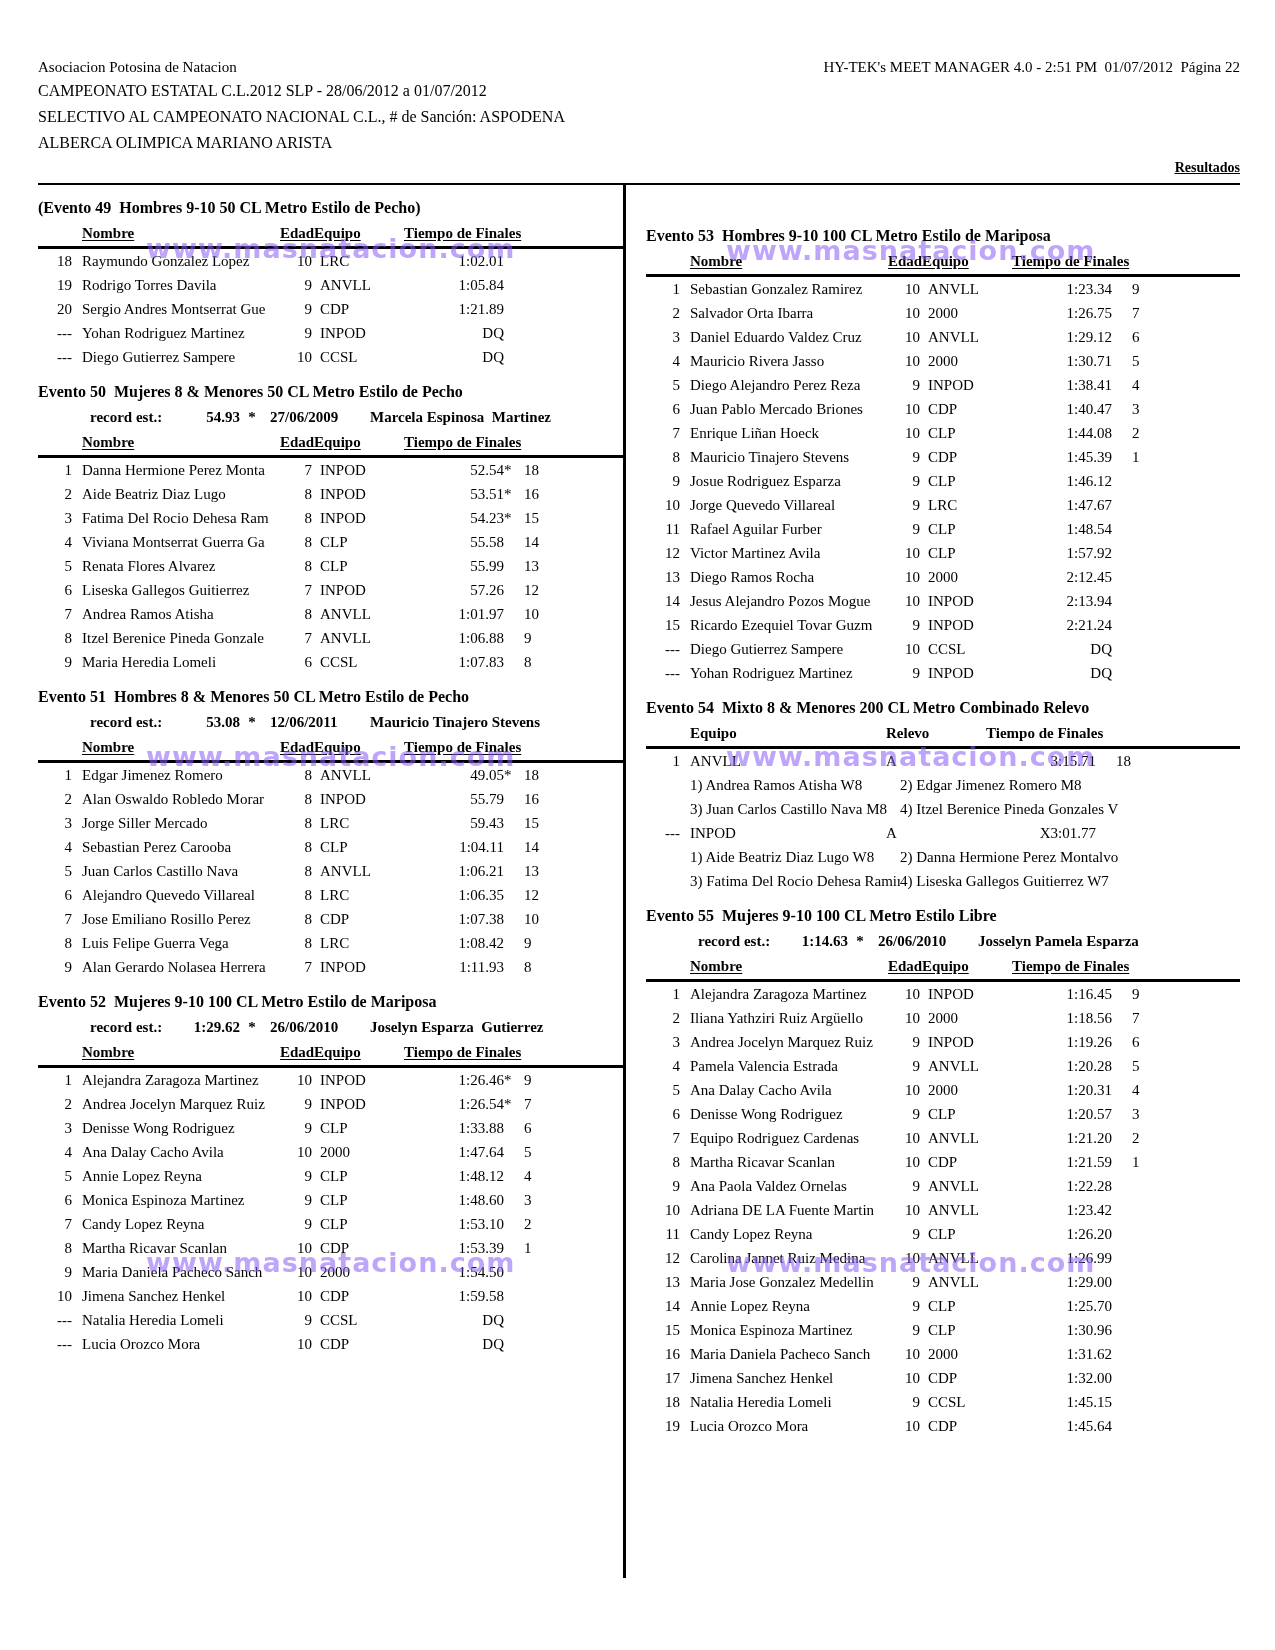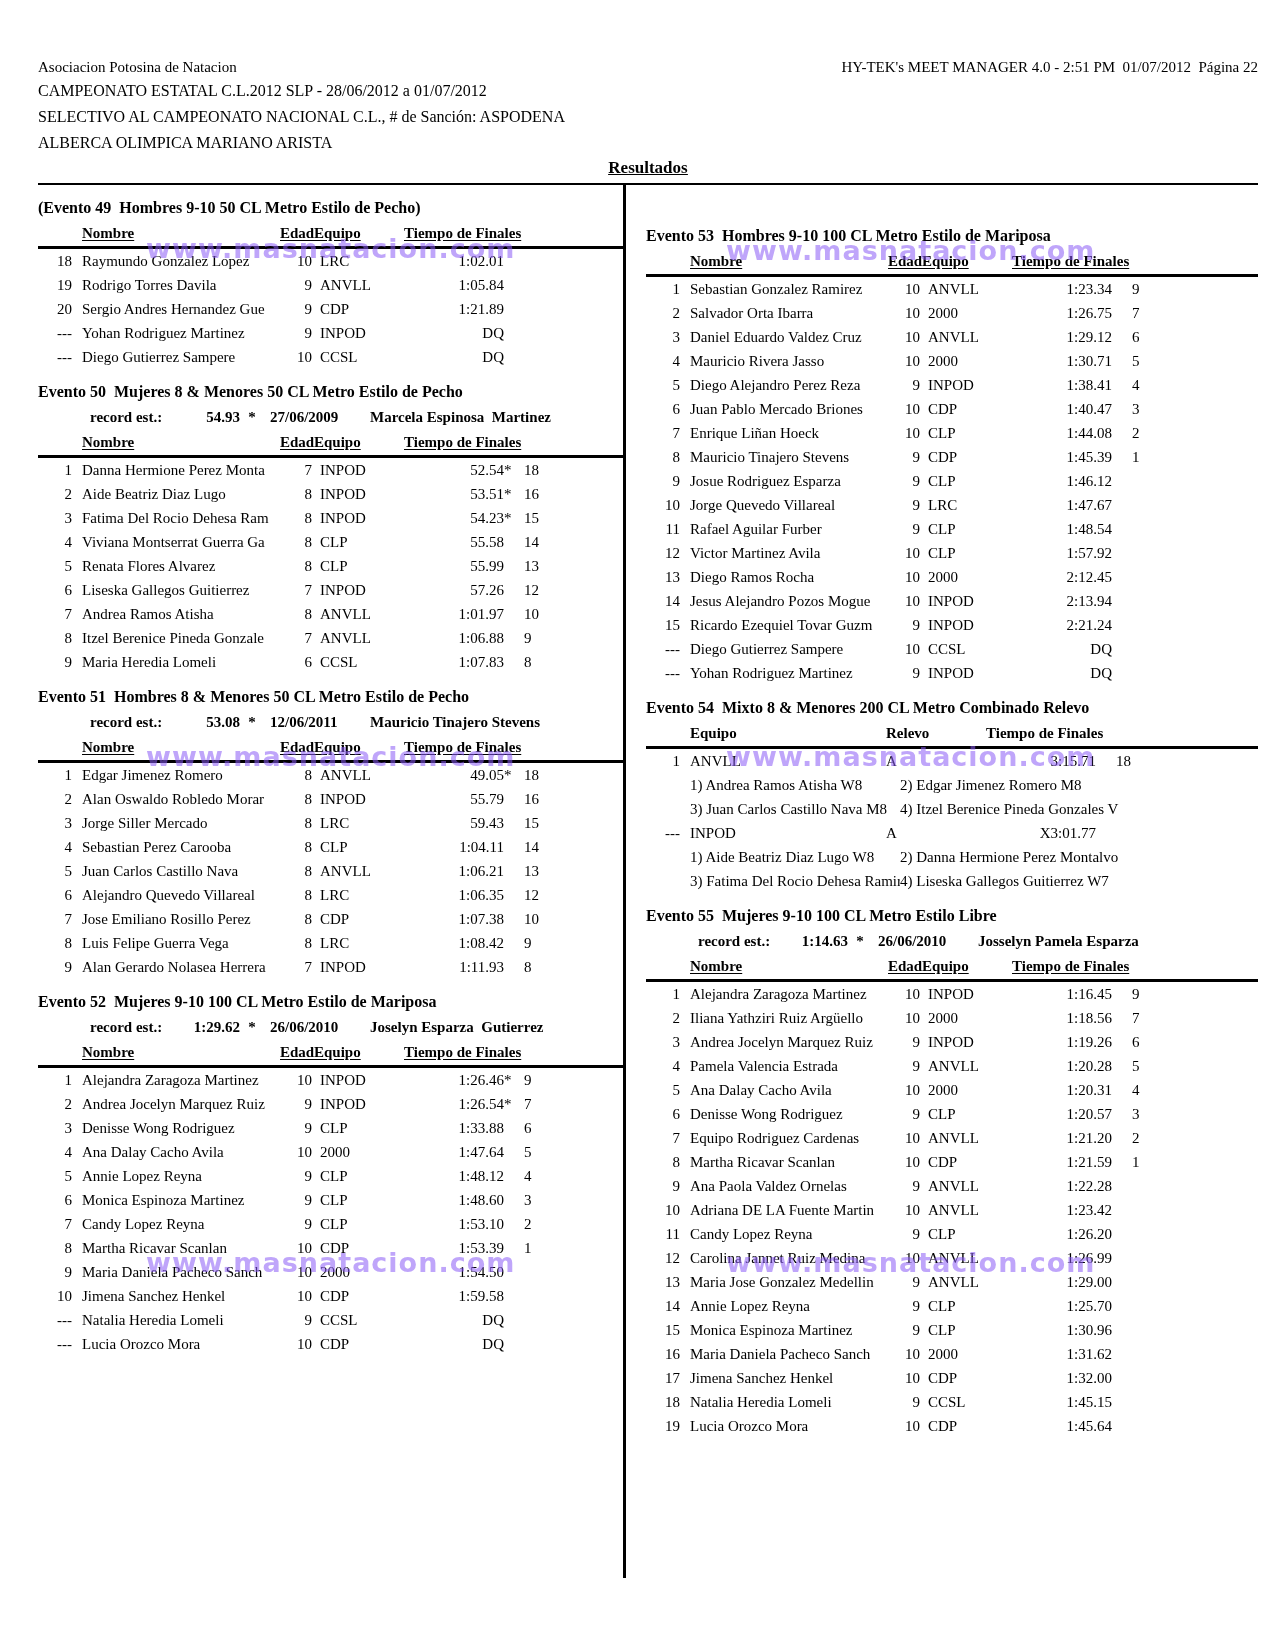--- a/index.html
+++ b/index.html
@@ -1,27 +1,27 @@
 <!DOCTYPE html>
 <html><head>
 <meta charset="utf-8">
 <style>
   html,body{margin:0;padding:0;}
   body{
     width:1275px;height:1650px;background:#ffffff;color:#000;
     font-family:"Liberation Serif","DejaVu Serif",serif;
     position:relative;overflow:hidden;
   }
-  .page{padding:56px 17px 0 38px;}
+  .page{padding:56px 35px 0 38px;}
   .pre{white-space:pre;}
   
   .hdr-line1{display:flex;justify-content:space-between;font-size:15px;line-height:22px;}
   .hdr-line1 .right{}
   .center-title{text-align:left;font-weight:normal;font-size:16px;line-height:26px;}
-  .results-label{text-align:center;font-weight:bold;font-size:17px;line-height:24px;text-decoration:underline;}
+  .results-label{text-align:right;font-weight:bold;font-size:14px;line-height:24px;text-decoration:underline;}
   .results-label span{text-decoration:underline;}
   
   .content{border-top:2px solid #000;display:flex;position:relative;min-height:1393px;margin-top:3px;}
   .col-left{width:585px;flex:none;}
   .divider{width:3px;background:#000;flex:none;}
   .col-right{flex:1;padding-left:20px;min-width:0;margin-top:28px;}
   
   .evt-title{font-weight:bold;font-size:16px;line-height:26px;margin-top:10px;white-space:pre;overflow:hidden;}
   .record-line{font-weight:bold;font-size:15px;line-height:25px;padding-left:52px;white-space:pre;overflow:hidden;}
   .rec-label{display:inline-block;width:95px;}
@@ -97,21 +97,21 @@
             <span class="c-place">19</span>
             <span class="c-name">Rodrigo Torres Davila</span>
             <span class="c-age">9</span>
             <span class="c-team">ANVLL</span>
             <span class="c-time">1:05.84</span>
             <span class="c-star"></span>
             <span class="c-pts"></span>
           </div>
           <div class="res-row">
             <span class="c-place">20</span>
-            <span class="c-name">Sergio Andres Hernandez Gue</span>
+            <span class="c-name">Sergio Andres Montserrat Gue</span>
             <span class="c-age">9</span>
             <span class="c-team">CDP</span>
             <span class="c-time">1:21.89</span>
             <span class="c-star"></span>
             <span class="c-pts"></span>
           </div>
           <div class="res-row">
             <span class="c-place">---</span>
             <span class="c-name">Yohan Rodriguez Martinez</span>
             <span class="c-age">9</span>

